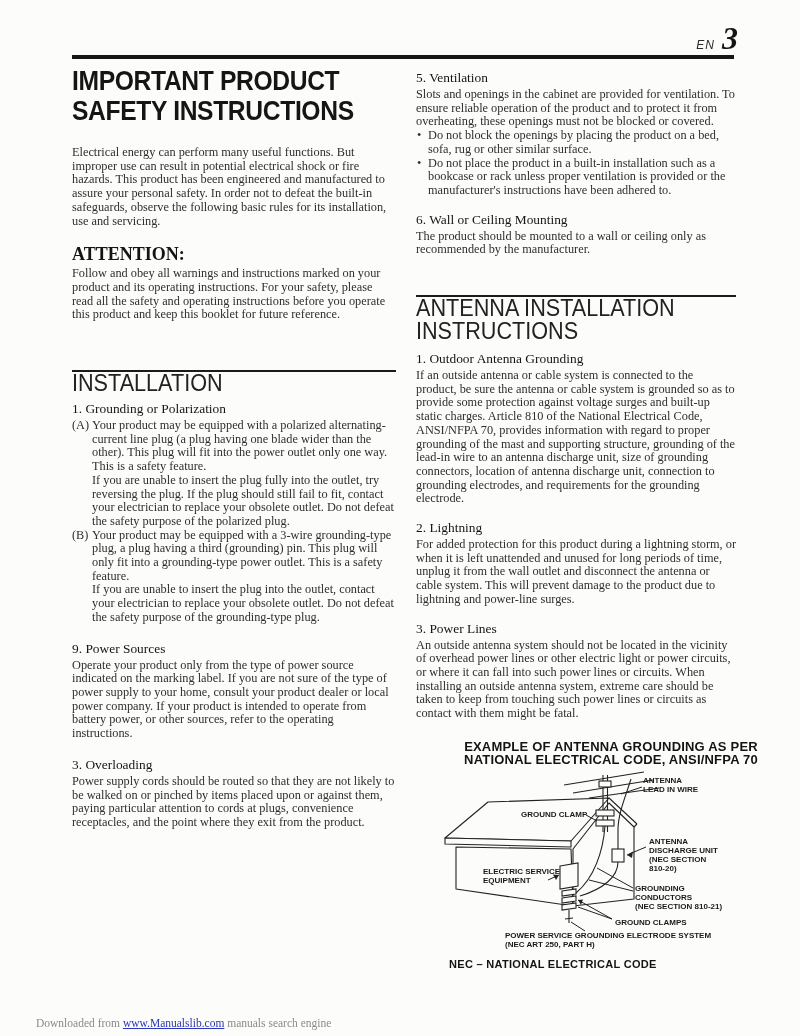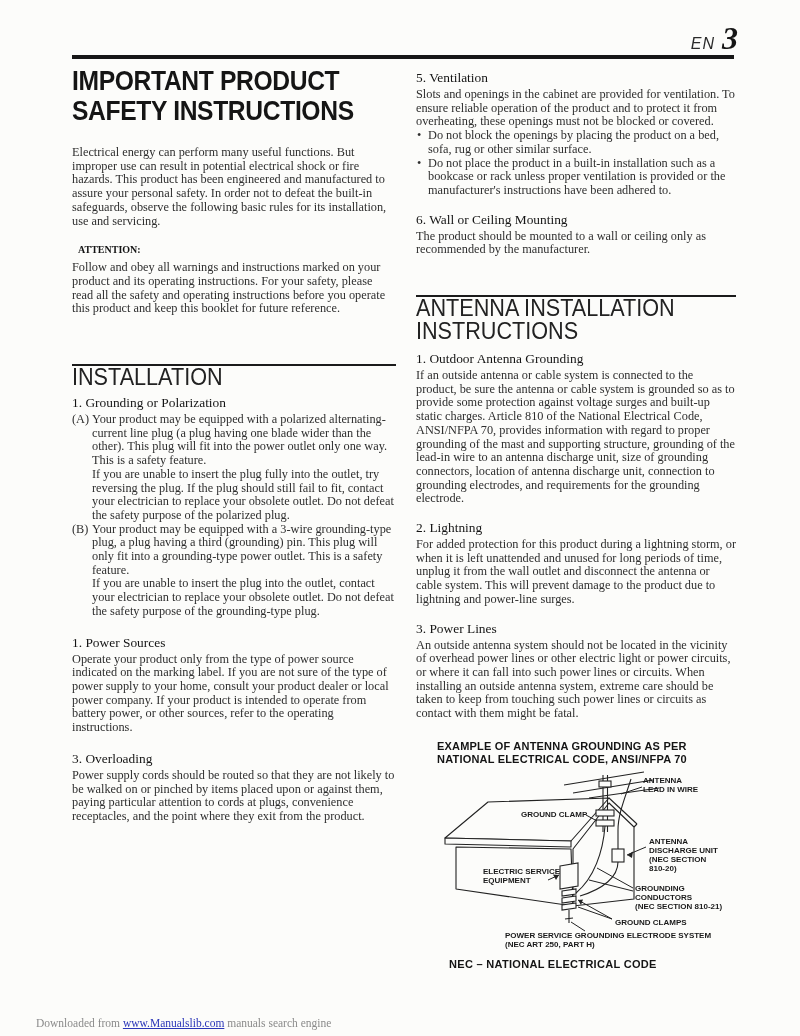--- a/index.html
+++ b/index.html
@@ -1,54 +1,54 @@
 <!DOCTYPE html>
 <html><head>
 <meta charset="utf-8">
 <style>
   html,body{margin:0;padding:0;width:800px;height:1036px;background:#fcfcfa;}
   .page{position:relative;width:800px;height:1036px;background:#fcfcfa;overflow:hidden;
         font-family:"Liberation Serif",serif;color:#2e2e2e;}
   .pageno{position:absolute;top:22px;right:62px;display:flex;align-items:baseline;gap:7px;}
-  .pageno .en{font-style:italic;font-size:16px;letter-spacing:1px;color:#2b2b2b;
+  .pageno .en{font-style:italic;font-size:12px;letter-spacing:1px;color:#2b2b2b;
               font-family:"Liberation Sans",sans-serif;}
   .pageno .num{font-style:italic;font-weight:bold;font-size:32px;color:#151515;line-height:1;}
   .top-rule{position:absolute;left:72px;top:55px;width:662px;height:3.5px;background:#171717;}
 
   .col{position:absolute;}
   .col-left{left:72px;top:66px;width:324px;}
   .col-right{left:416px;top:70px;width:320px;}
 
   .h1{margin:0;font-family:"Liberation Sans",sans-serif;font-weight:bold;font-size:28px;
       line-height:29.5px;letter-spacing:-0.4px;color:#151515;transform:scaleX(.88);
       transform-origin:left top;}
   .h1 span{display:block;}
 
   .body{margin:0;font-size:12.3px;line-height:13.7px;}
-  .attn{margin:6px;font-size:10px;font-weight:bold;color:#141414;}
+  .attn{margin:0;font-size:18px;font-weight:bold;color:#141414;}
   .numhead{margin:0;font-size:13.4px;font-weight:normal;color:#141414;}
   .sechead{margin:0;font-family:"Liberation Sans",sans-serif;font-weight:400;font-size:23px;
            line-height:23px;color:#222;transform:scaleX(.94);transform-origin:left top;}
   .sechead span{display:block;}
   .rule-section{border-top:2px solid #1b1b1b;}
 
   .sub{position:relative;padding-left:20px;font-size:12.3px;line-height:13.7px;}
   .sublabel{position:absolute;left:0;top:0;}
   .subtext{white-space:pre-line;}
 
   .bullet{position:relative;padding-left:12px;font-size:12.3px;line-height:13.7px;}
   .bullet::before{content:"\2022";position:absolute;left:1px;top:0;}
 
   .mt2{margin-top:2px;}.mt6{margin-top:6px;}.mt8{margin-top:8px;}
   .mt14{margin-top:14px;}.mt16{margin-top:16px;}.mt21{margin-top:21px;font-family:Liberation Serif, serif;}
   .mt38{margin-top:38px;}.mt48{margin-top:48px;}
 
   .diagram{position:absolute;left:437px;top:740px;width:348px;}
-  .dtitle{font-family:"Liberation Sans",sans-serif;font-weight:bold;font-size:11px;
-          line-height:13px;text-align:left;color:#141414;letter-spacing:.2px;}
+  .dtitle{font-family:"Liberation Sans",sans-serif;font-weight:bold;font-size:13px;
+          line-height:13px;text-align:center;color:#141414;letter-spacing:.2px;}
   .dtitle span{display:block;}
   .diagram svg{display:block;margin-top:4px;}
   .dlabel{font-family:"Liberation Sans",sans-serif;font-weight:bold;font-size:8px;
           fill:#1a1a1a;letter-spacing:0;}
   .necnote{margin:2px 0 0 12px;font-family:"Liberation Sans",sans-serif;font-weight:bold;
            font-size:11px;color:#141414;letter-spacing:.3px;}
 
   .footer{position:absolute;left:4px;top:1017px;font-size:11.5px;color:#8a8a8a;margin-left:32px;}
   .flink{color:#2a35b8;text-decoration:underline;}
 </style>
@@ -80,21 +80,21 @@
         <span class="sublabel">(A)</span>
         <span class="subtext">Your product may be equipped with a polarized alternating-current line plug (a plug having one blade wider than the other). This plug will fit into the power outlet only one way. This is a safety feature.
 If you are unable to insert the plug fully into the outlet, try reversing the plug. If the plug should still fail to fit, contact your electrician to replace your obsolete outlet. Do not defeat the safety purpose of the polarized plug.</span>
       </div>
       <div class="sub">
         <span class="sublabel">(B)</span>
         <span class="subtext">Your product may be equipped with a 3-wire grounding-type plug, a plug having a third (grounding) pin. This plug will only fit into a grounding-type power outlet. This is a safety feature.
 If you are unable to insert the plug into the outlet, contact your electrician to replace your obsolete outlet. Do not defeat the safety purpose of the grounding-type plug.</span>
       </div>
 
-      <h4 class="numhead mt16">1. Power Sources</h4>
+      <h4 class="numhead mt16">9. Power Sources</h4>
       <p class="body mt2">Operate your product only from the type of power source indicated on the marking label. If you are not sure of the type of power supply to your home, consult your product dealer or local power company. If your product is intended to operate from battery power, or other sources, refer to the operating instructions.</p>
 
       <h4 class="numhead mt16">3. Overloading</h4>
 
       <p class="body mt2">Power supply cords should be routed so that they are not likely to be walked on or pinched by items placed upon or against them, paying particular attention to cords at plugs, convenience receptacles, and the point where they exit from the product.</p>
     </div>
   </div>
 
   <div class="col col-right">
     <h4 class="numhead">5. Ventilation</h4>

